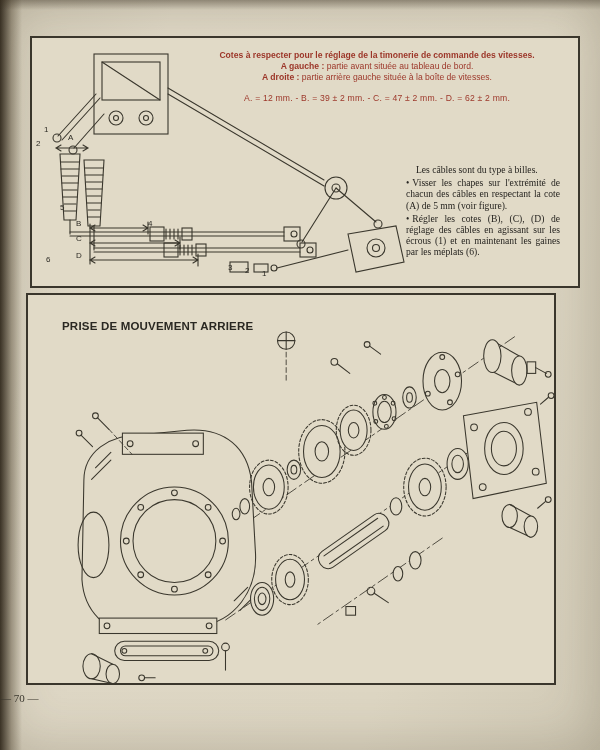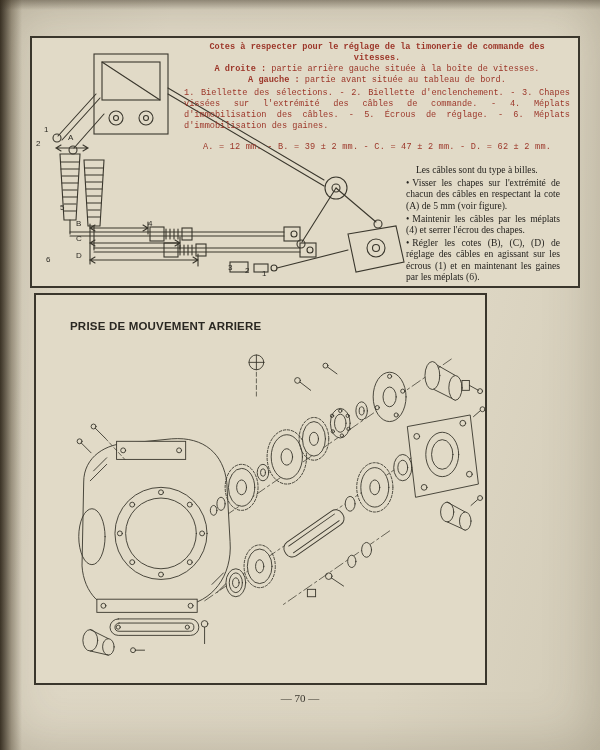--- a/index.html
+++ b/index.html
@@ -10,43 +10,43 @@
          background:linear-gradient(105deg,#d3ccb9,#ded7c5 22%,#ddd6c3 70%,#d2cbb7);
          box-shadow:inset 0 0 55px rgba(80,68,45,.28)}
   .spine{position:absolute;left:0;top:0;bottom:0;width:22px;
          background:linear-gradient(to right,rgba(38,30,18,.88),rgba(70,58,38,.38) 52%,rgba(0,0,0,0));
          pointer-events:none}
   .topedge{position:absolute;top:0;left:0;right:0;height:10px;
          background:linear-gradient(to bottom,rgba(55,45,30,.4),rgba(0,0,0,0));pointer-events:none}
 
   .figure-box{position:absolute;border:2px solid #3a362c;background:#e1dac7}
   #fig-top{left:30px;top:36px;width:550px;height:252px}
-  #fig-bottom{left:34px;top:293px;width:453px;height:392px}
+  #fig-bottom{left:26px;top:293px;width:530px;height:392px}
   .figure-box svg{position:absolute;left:0;top:0;width:100%;height:100%}
 
-  .caption{position:absolute;left:152px;top:4px;width:386px;color:#9c3629;
-           font-family:Liberation Mono, monospace;font-size:8.6px;line-height:11px;text-align:center}
+  .caption{position:absolute;left:152px;top:12px;width:386px;color:#9c3629;
+           font-family:Liberation Sans, sans-serif;font-size:8.6px;line-height:11px;text-align:center}
   .cap-title{font-weight:bold}
   .cap-legend{text-align:justify;margin-top:2px}
   .cap-dims{margin-top:10px;letter-spacing:.2px}
 
   .instructions{position:absolute;left:374px;top:126px;width:170px;
                 font-size:9.6px;line-height:11.2px;text-align:justify;color:#262420}
   .instructions p{margin:0 16px 2px 0}
   .instructions .intro{text-indent:10px}
   .bg{margin-right:3px}
 
   .pto-title{position:absolute;left:34px;top:24px;color:#2a2822;
              font-family:"Liberation Sans",sans-serif;font-weight:bold;
              font-size:11.5px;line-height:15.5px;letter-spacing:.2px}
 
   .fig-label{position:absolute;font-family:"Liberation Sans",sans-serif;
              font-size:8px;line-height:8px;color:#2c2a24}
 
-  .page-number{position:absolute;left:0;right:0;top:692px;text-align:center;
+  .page-number{position:absolute;left:0;right:0;top:692px;text-align:left;
                font-size:11px;color:#3a372e}
 </style>
 </head>
 <body>
 
 <div class="paper">
   <div class="spine"></div>
   <div class="topedge"></div>
 
   <div class="figure-box" id="fig-top">
@@ -129,30 +129,28 @@
         <span class="fig-label" style="left: 28px; top: 166px;">5</span>
         <span class="fig-label" style="left: 14px; top: 218px;">6</span>
         <span class="fig-label" style="left: 116px; top: 182px;">4</span>
         <span class="fig-label" style="left: 196px; top: 226px;">3</span>
         <span class="fig-label" style="left: 213px; top: 229px;">2</span>
         <span class="fig-label" style="left: 230px; top: 232px;">1</span>
       </div>
 
     <div class="caption">
       <div class="cap-title">Cotes à respecter pour le réglage de la timonerie de commande des vitesses.</div>
+      <div class="cap-line"><b>A gauche :</b><span> partie avant située au tableau de bord.</span></div>
       <div class="cap-line"><b>A droite :</b><span> partie arrière gauche située à la boîte de vitesses.</span></div>
-      <div class="cap-line"><b>A gauche :</b><span> partie avant située au tableau de bord.</span></div>
-      <div class="cap-legend">1. Biellette des sélections. - 2. Biellette d'enclenchement. - 3. Chapes vissées sur l'extrémité des câbles de commande. - 4. Méplats d'immobilisation des câbles. - 5. Écrous de réglage. - 6. Méplats d'immobilisation des gaines.</div>
       <div class="cap-dims">A. = 12 mm. - B. = 39 ± 2 mm. - C. = 47 ± 2 mm. - D. = 62 ± 2 mm.</div>
     </div>
 
     <div class="instructions">
       <p class="intro">Les câbles sont du type à billes.</p>
       <p><span class="bg">•</span><span>Visser les chapes sur l'extrémité de chacun des câbles en respectant la cote (A) de 5 mm (voir figure).</span></p>
-      <p><span class="bg">•</span><span>Maintenir les câbles par les méplats (4) et serrer l'écrou des chapes.</span></p>
       <p><span class="bg">•</span><span>Régler les cotes (B), (C), (D) de réglage des câbles en agissant sur les écrous (1) et en maintenant les gaines par les méplats (6).</span></p>
     </div>
   </div>
 
   <div class="figure-box" id="fig-bottom">
 
     <svg viewBox="0 0 546 388" aria-hidden="true">
       <g stroke="#3a372d" fill="none" stroke-width="1.1" stroke-linecap="round">
 
         <path d="M505 36 L175 265" stroke-dasharray="12 4 3 4" stroke-width=".9"></path>

